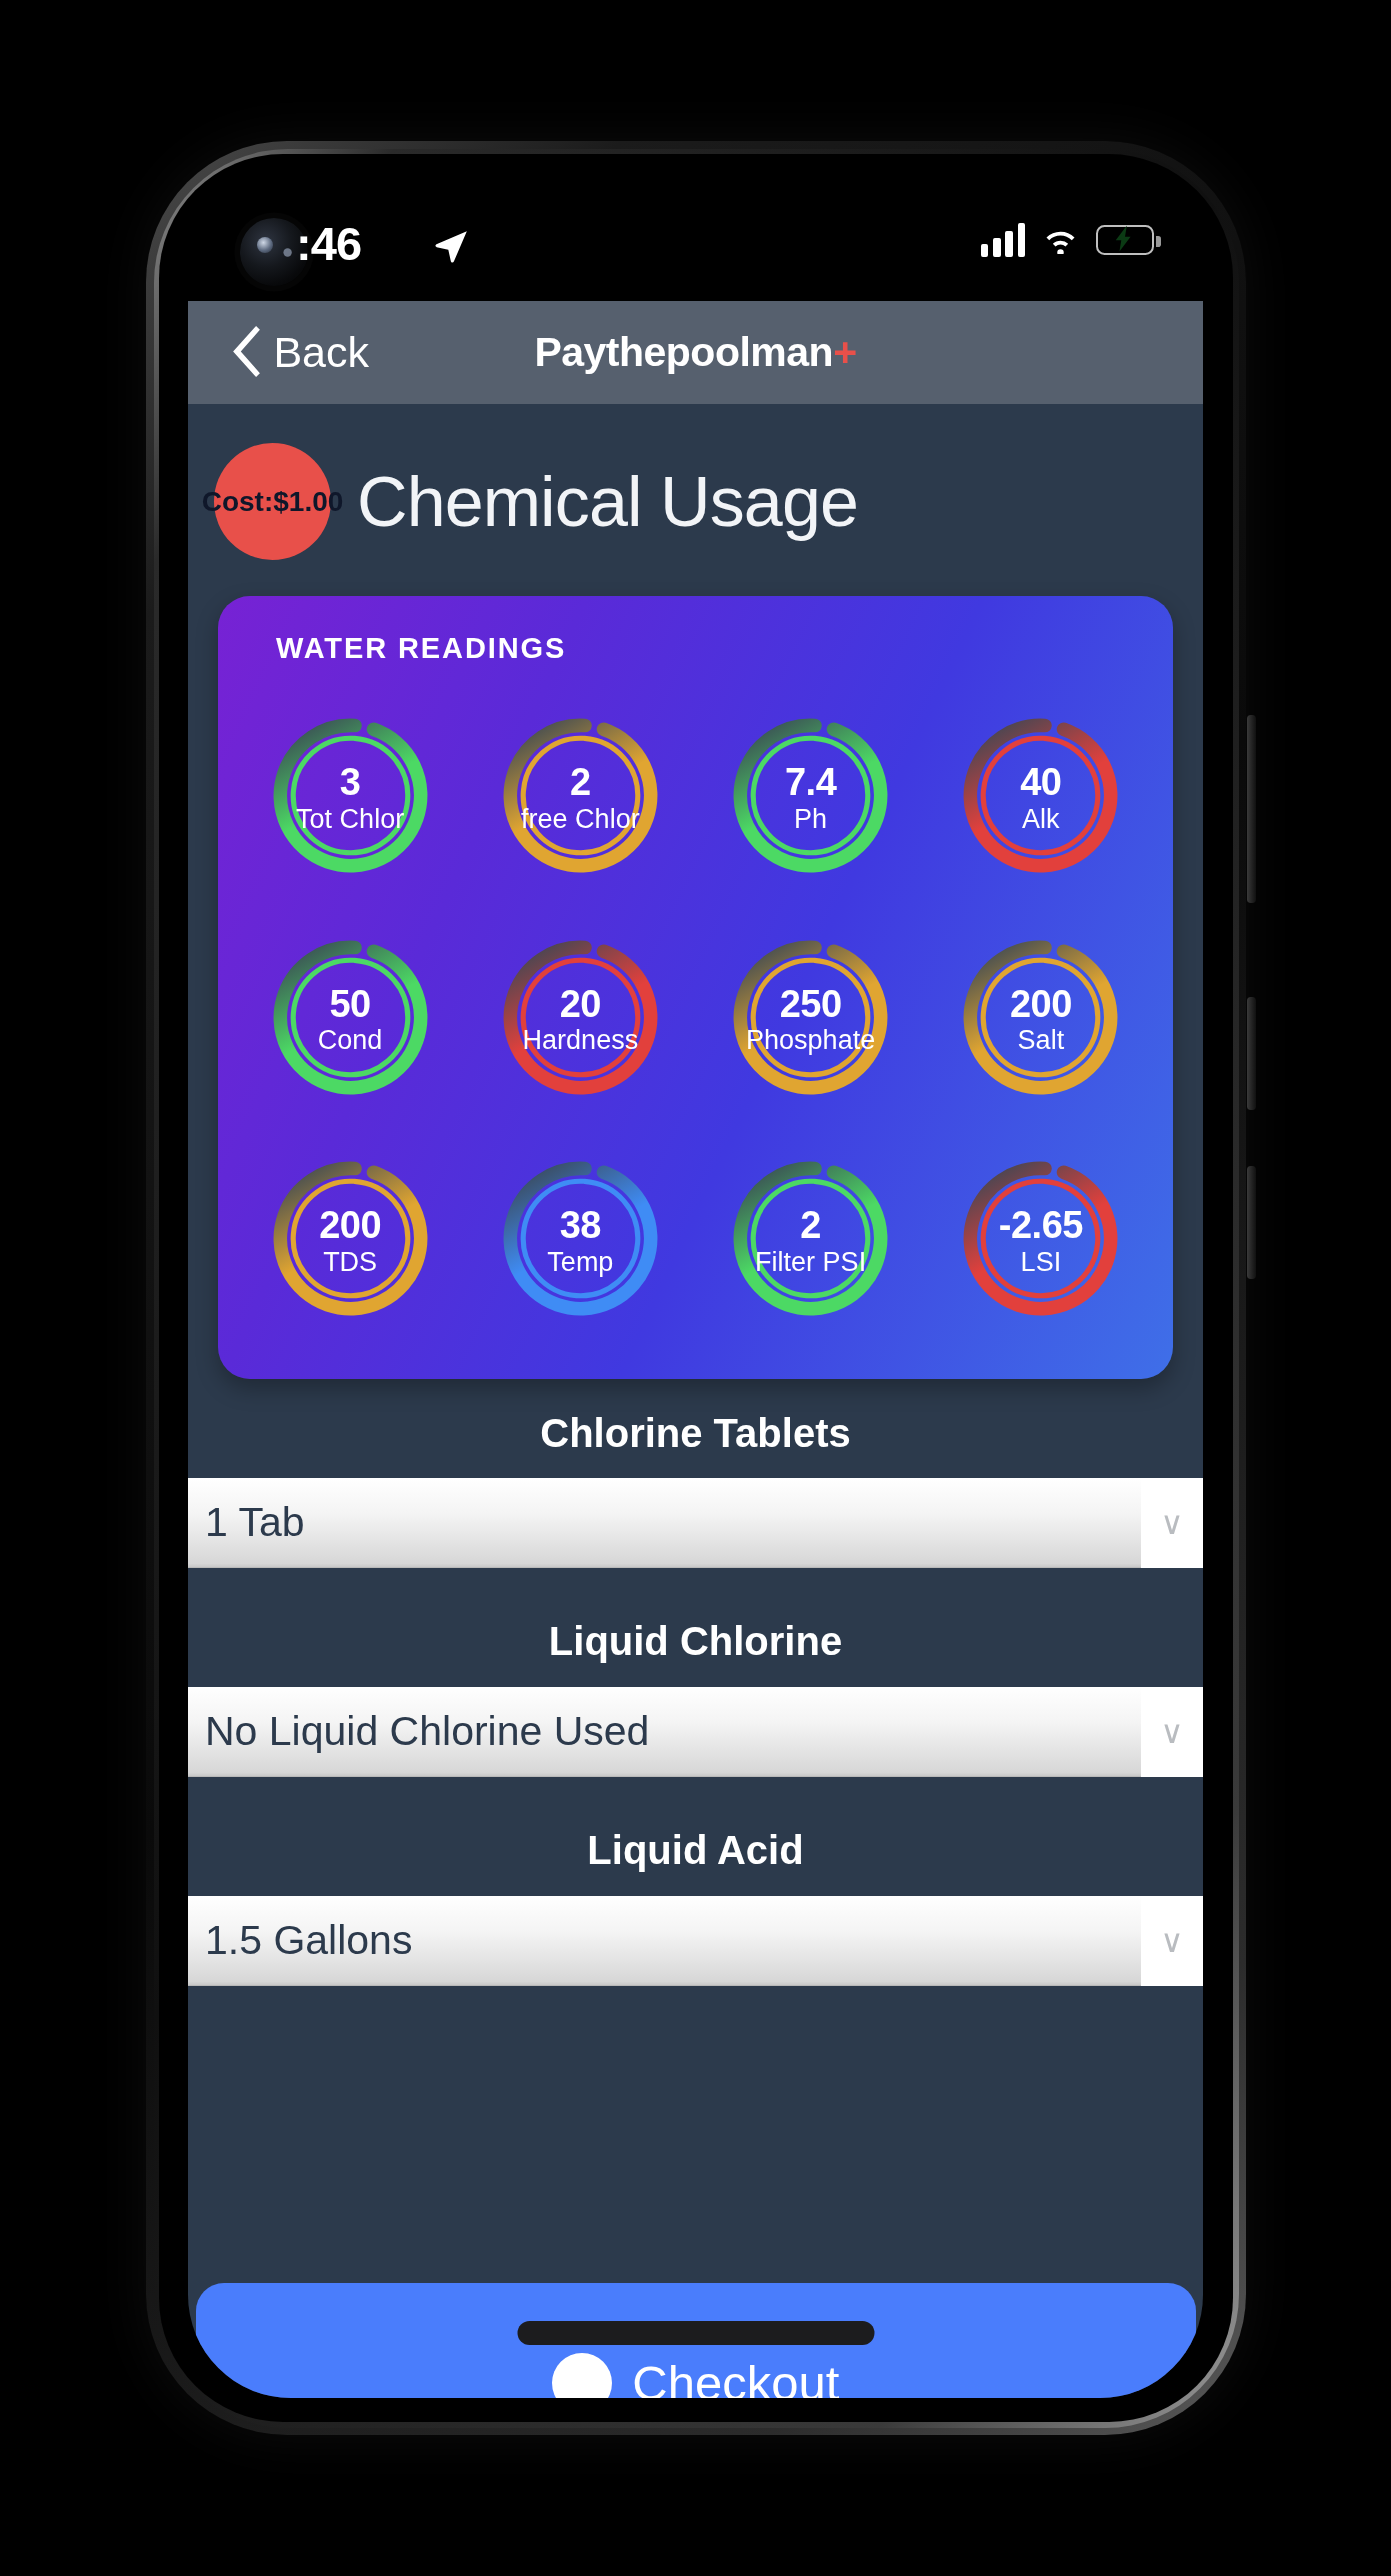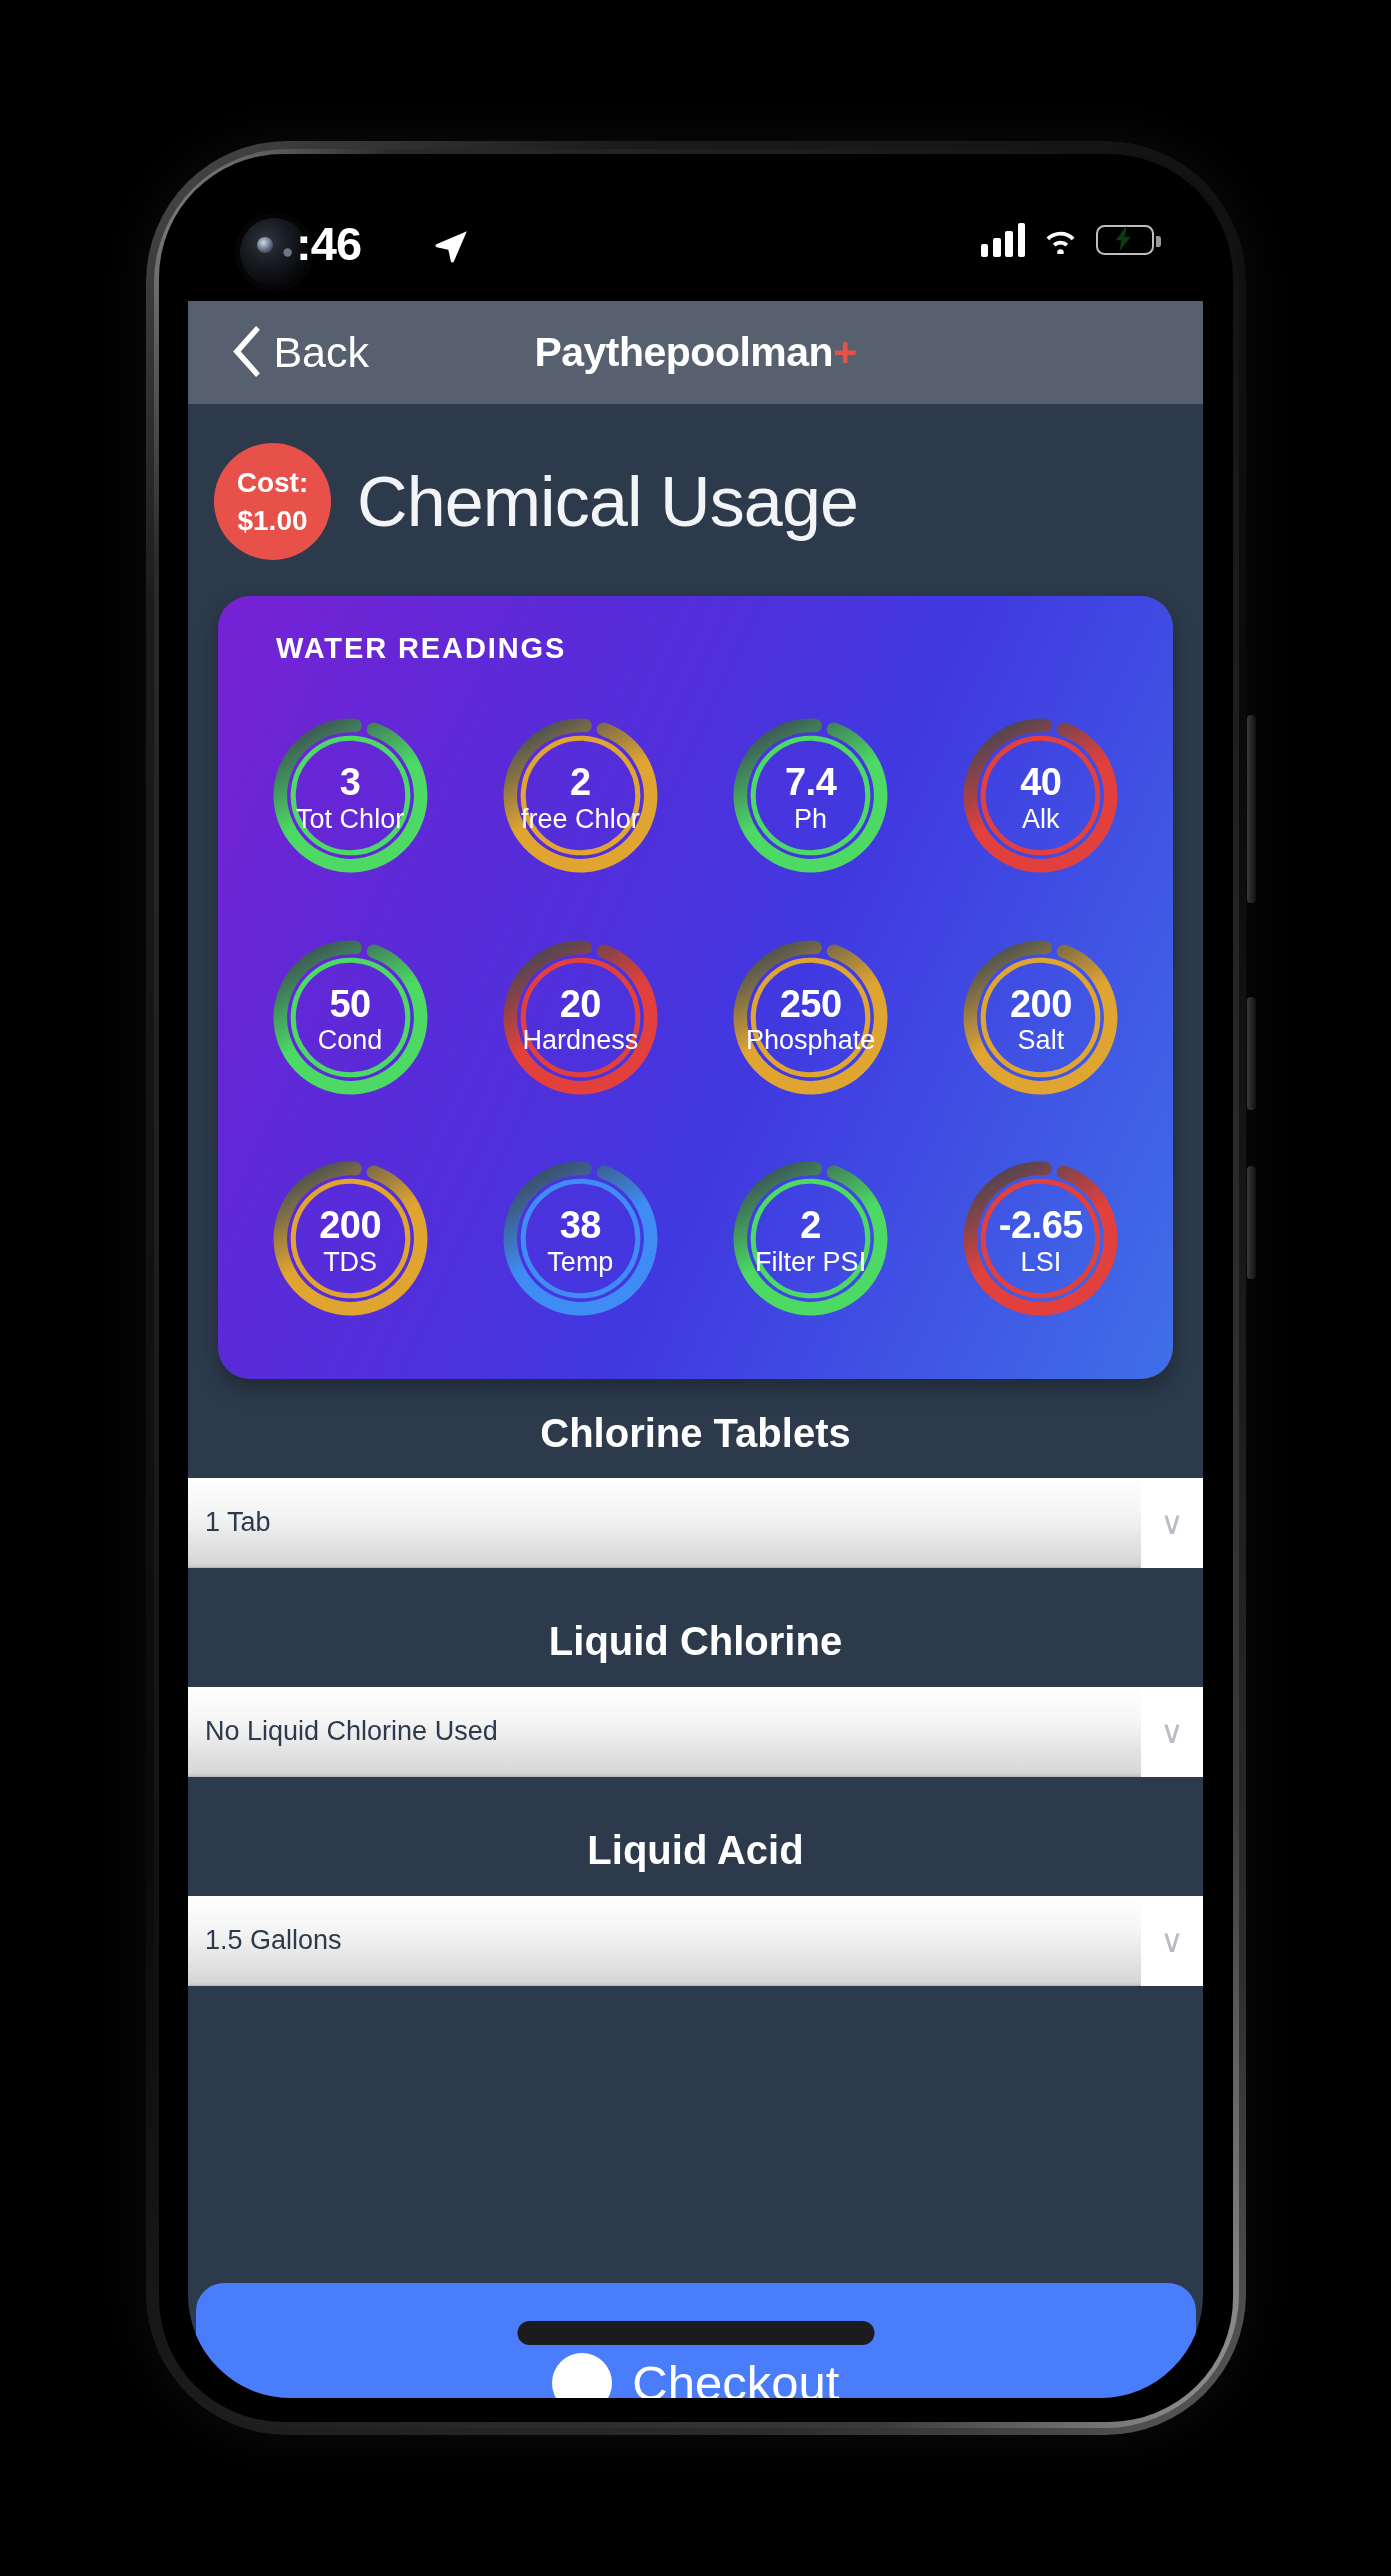--- a/index.html
+++ b/index.html
@@ -109,22 +109,22 @@
     position:relative; overflow:hidden;
   }
 
   
   #page-header {
     display:flex; align-items:center; gap:26px;
     padding:39px 0 36px 26px;
   }
   #cost-badge {
     flex:0 0 auto; width:117px; height:117px; border-radius:50%;
-    background:#e8504a; color:#ffffff;
-    display:flex; flex-direction:column; align-items:center; justify-content:center;
+    background:#e8504a; color:#0f172a;
+    display:flex; flex-direction:row; align-items:center; justify-content:center;
     font-weight:700; line-height:1.35;
   }
   #cost-badge .l1 { font-size:28px; }
   #cost-badge .l2 { font-size:28px; }
   #page-title { color:#f2f4f7; font-size:70px; font-weight:400; letter-spacing:-0.9px; }
 
   
   #readings-card {
     margin:0 30px; border-radius:32px; padding:36px 17px 32px;
     background:linear-gradient(115deg,#7722d4 0%,#5a2ad8 28%,#4039e0 58%,#3f6fe8 100%);
@@ -157,21 +157,21 @@
   .select-row {
     position:relative; height:90px; background:#fff;
     display:flex; align-items:center;
   }
   .select-face {
     flex:1; height:100%;
     background:linear-gradient(180deg,#ffffff 0%,#f4f4f4 40%,#d7d7d7 96%,#c9c9c9 100%);
     border-bottom:1.9px solid #b9b9b9;
     display:flex; align-items:center; padding-left:17px;
   }
-  .select-value { color:#2c3a4c; font-size:27px; }
+  .select-value { color:#2c3a4c; font-size:41px; }
   .select-caret {
     width:62px; height:100%; background:#fff;
     display:flex; align-items:center; justify-content:center;
     color:#b9bcc0; font-size:32px;
   }
   .spacer-20 { height:19px; }
 
   
   #bottom-action {
     position:absolute; left:0; right:0; bottom:-26px;

